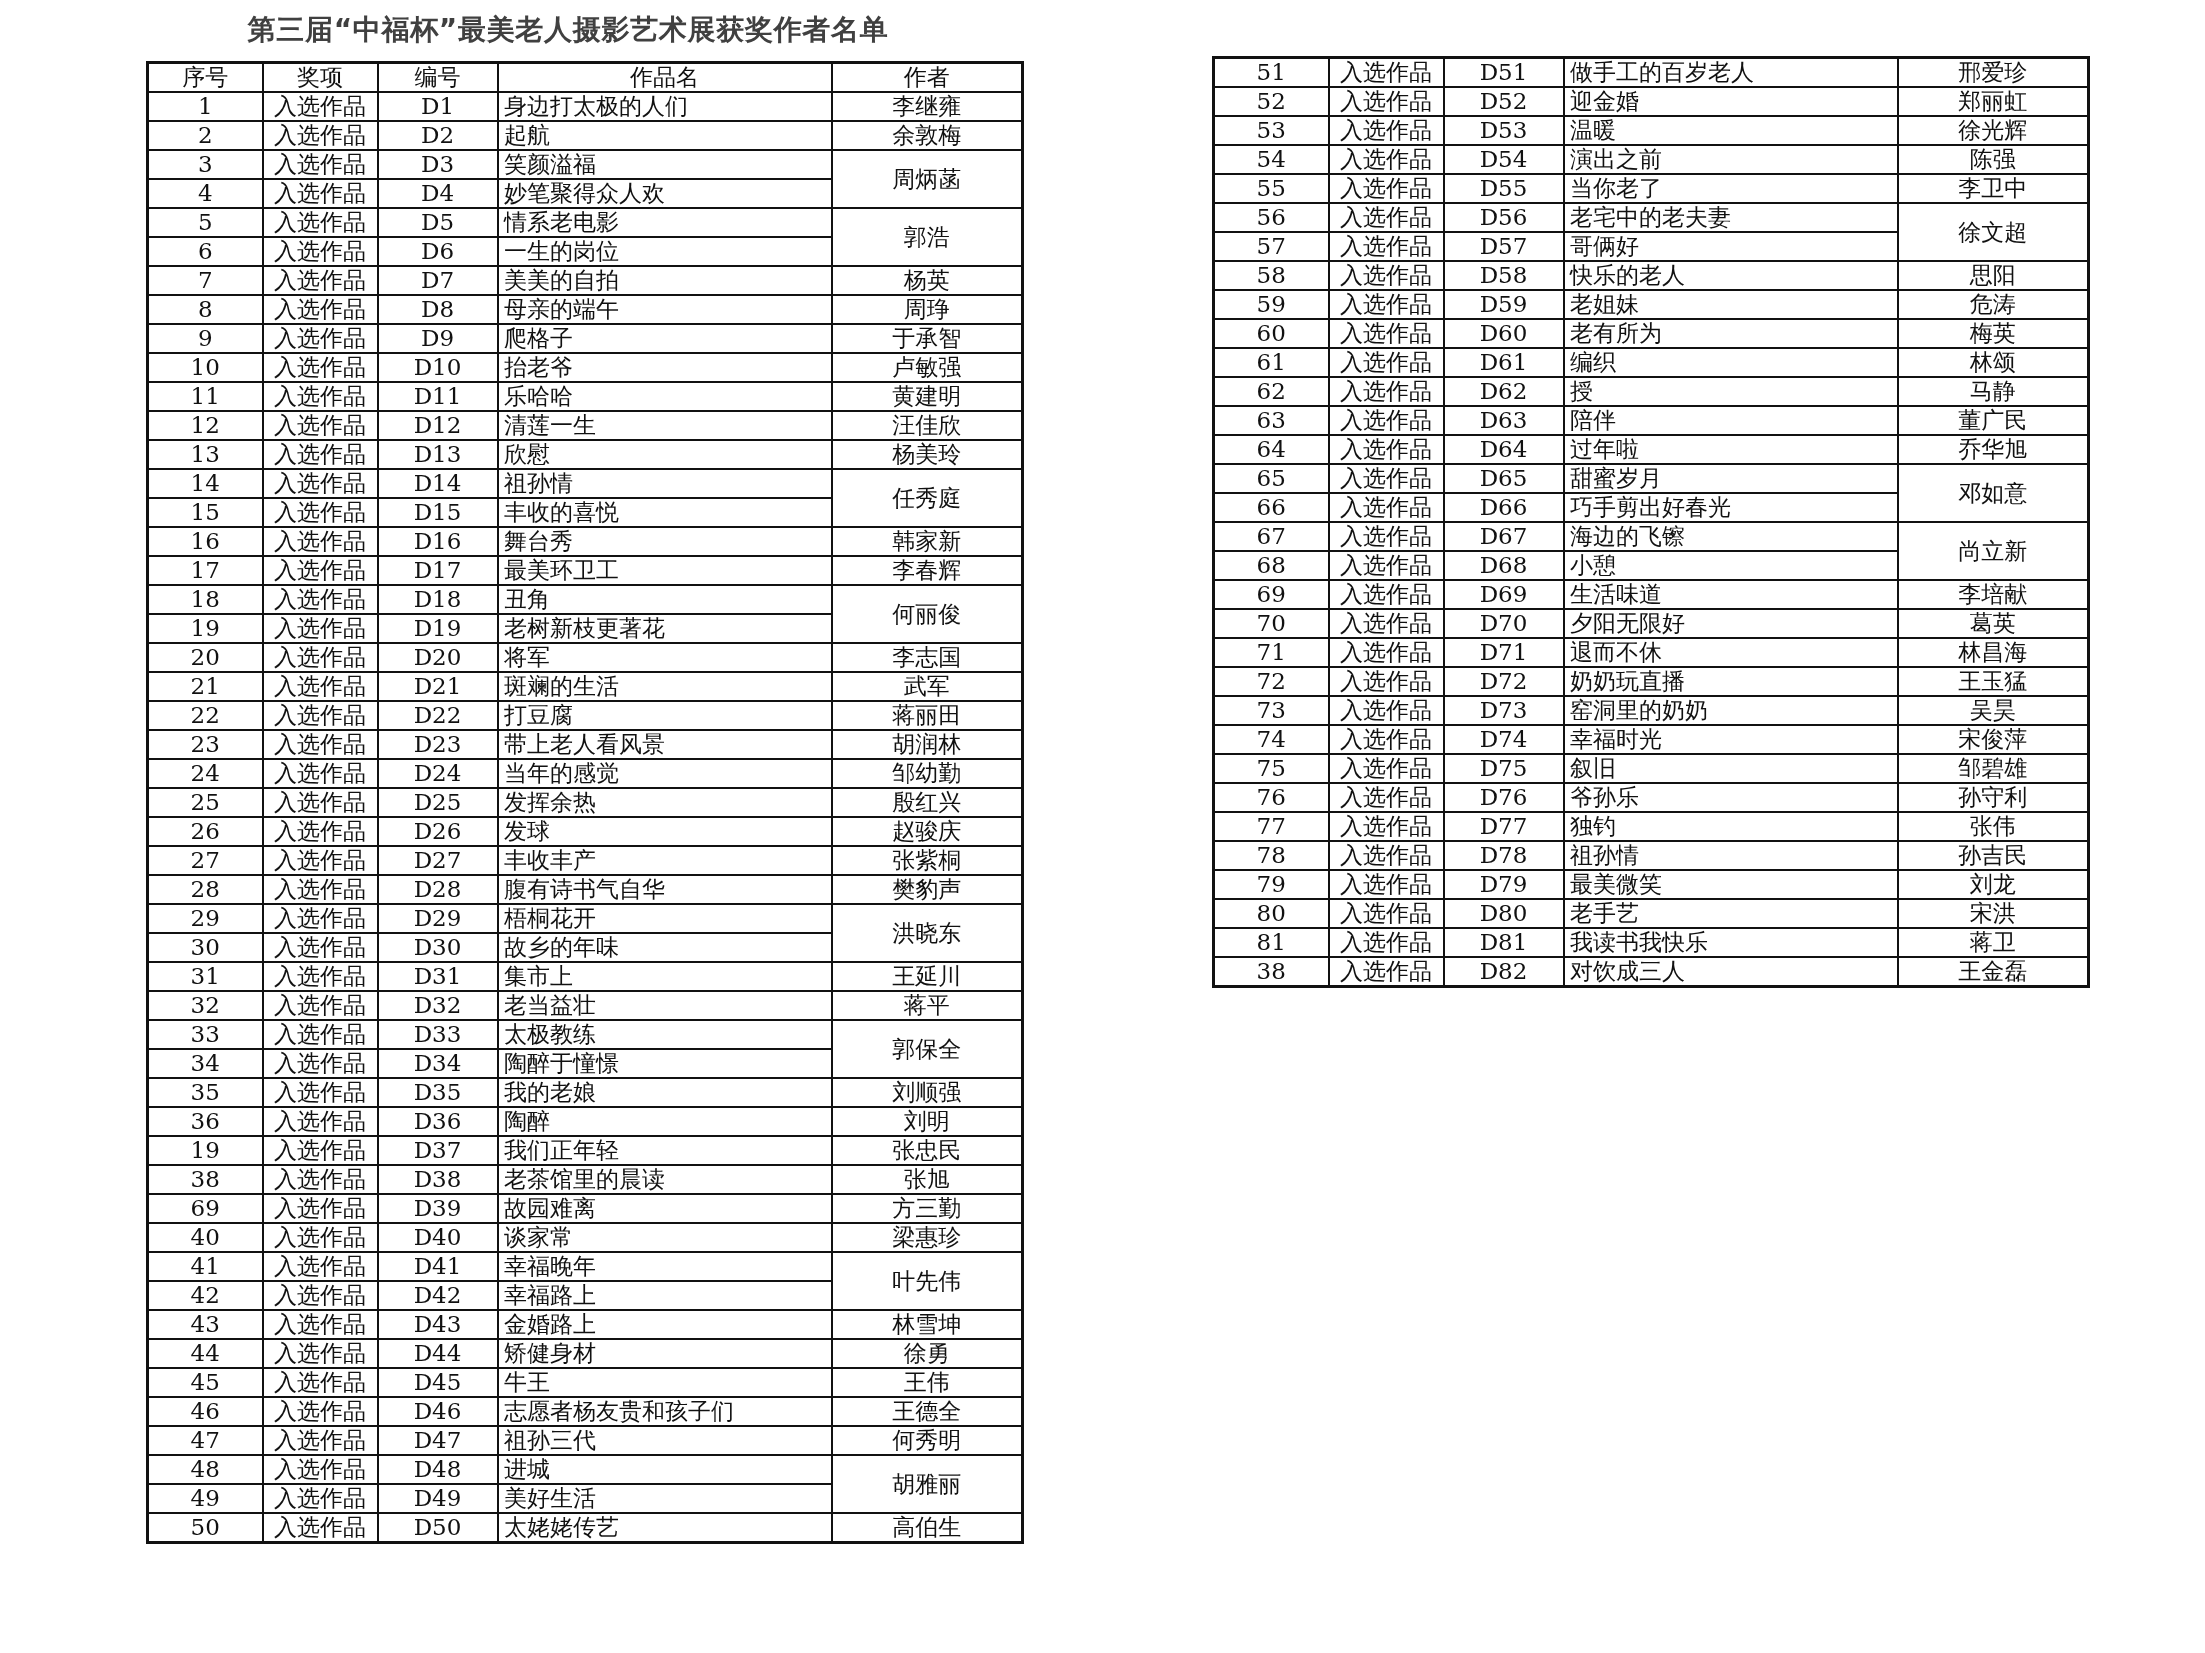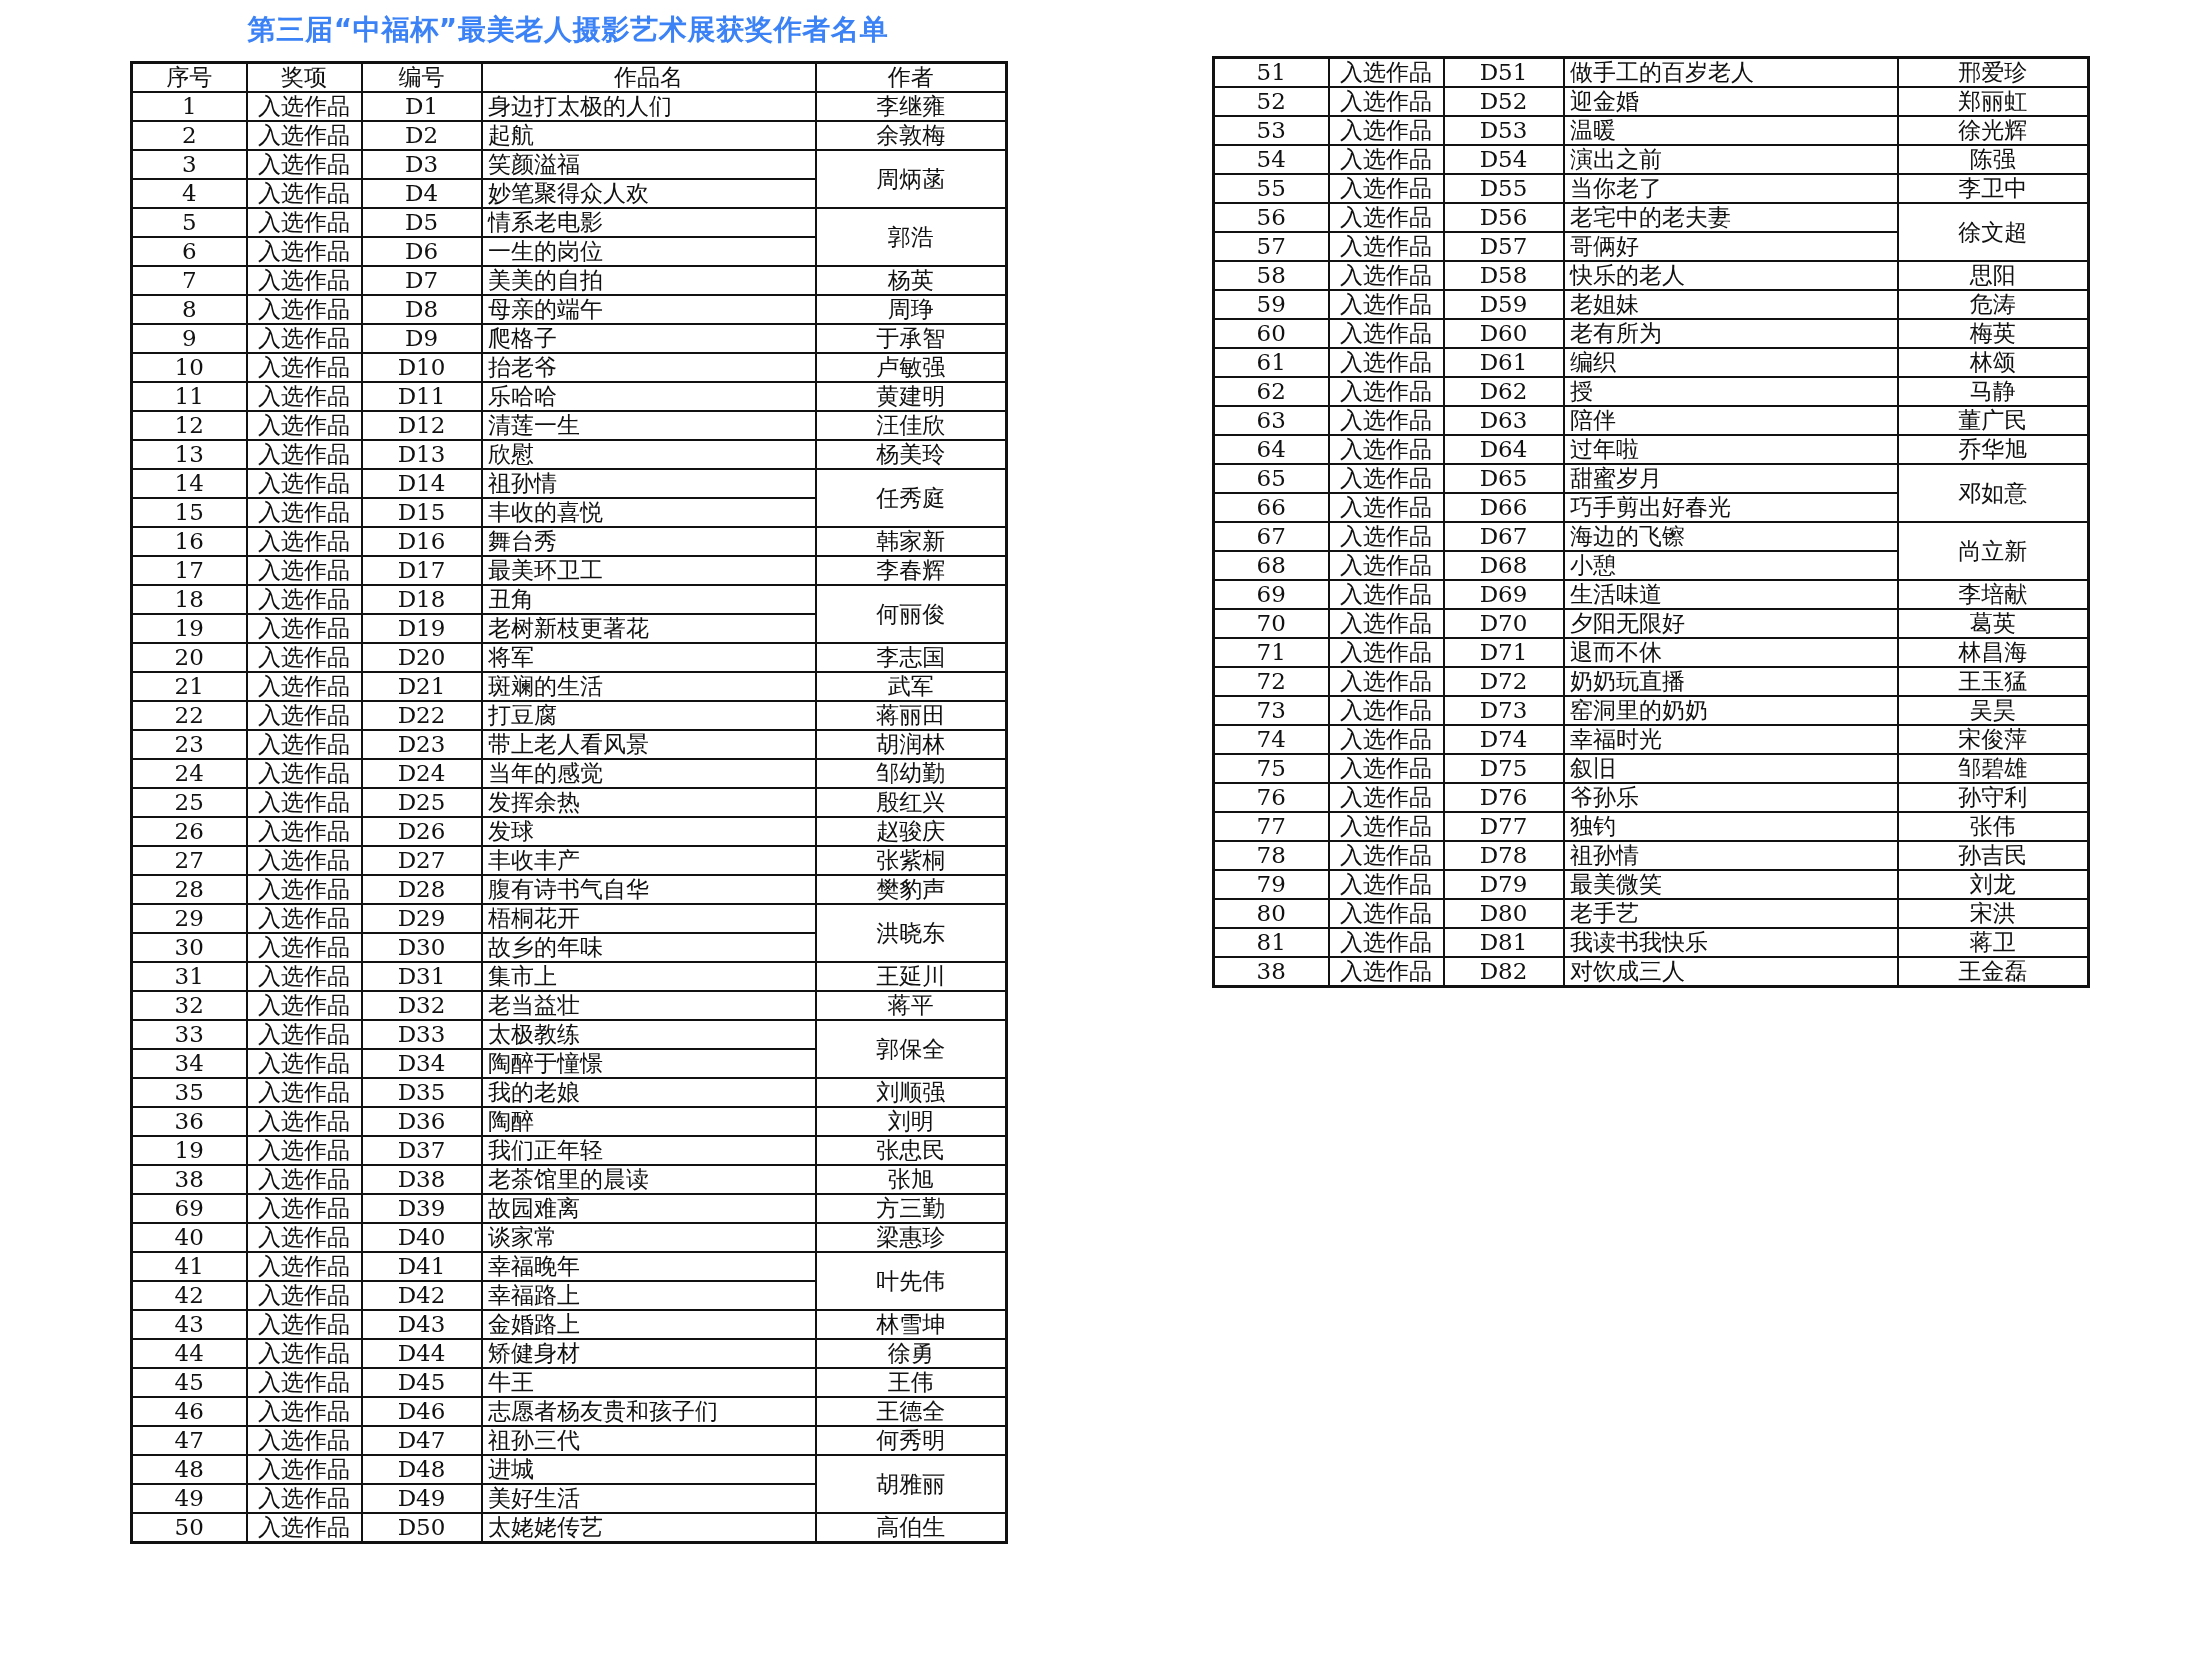--- a/index.html
+++ b/index.html
@@ -5,35 +5,35 @@
   html, body { margin: 0; padding: 0; background: #ffffff; }
   body {
     width: 2205px; height: 1654px; position: relative; overflow: hidden;
     font-family: "DejaVu Serif", "Liberation Serif", serif;
     color: #111111;
   }
   .title {
     position: absolute; left: 130px; width: 876px; top: 8px; height: 43px;
     text-align: center; font-size: 28px; line-height: 43px; letter-spacing: 0.7px;
     font-family: "DejaVu Sans", "Liberation Sans", sans-serif;
-    font-weight: bold; color: #3b82f6;
+    font-weight: bold; color: #404040;
   }
   table.grid {
     position: absolute; border-collapse: collapse; table-layout: fixed;
     border: 3.4px solid #111;
   }
   table.grid td, table.grid th {
     border: 2px solid #111; padding: 0; height: 27px;
     font-size: 23px; line-height: 27px; font-weight: normal;
     white-space: nowrap; overflow: hidden;
   }
   table.grid th { font-family: "DejaVu Sans", "Liberation Sans", sans-serif; }
   .c { text-align: center; }
   .l { text-align: left; padding-left: 5.4px !important; }
-  #left-table { left: 130px; top: 61px; width: 876px; }
+  #left-table { left: 146px; top: 61px; width: 876px; }
   #right-table { left: 1212px; top: 56px; width: 872px; }
   .w1 { width: 115px; } .w2 { width: 115px; } .w3 { width: 120px; } .w4 { width: 334px; } .w5 { width: 191px; }
 </style>
 </head>
 <body>
 
 <div class="title">第三届“中福杯”最美老人摄影艺术展获奖作者名单</div>
 
 <table class="grid" id="left-table">
   <colgroup>

